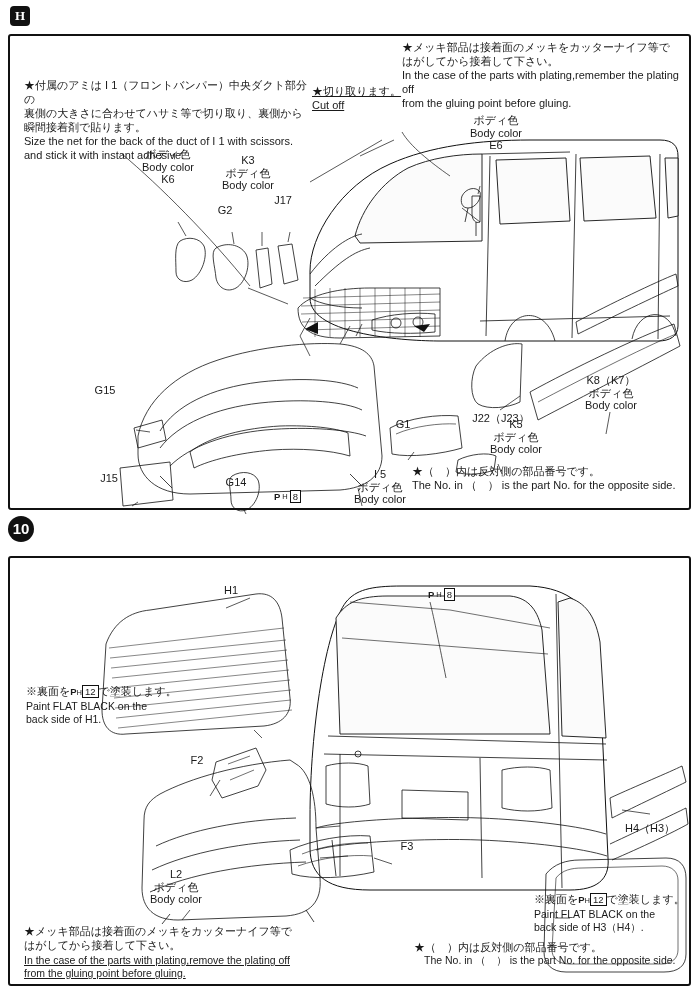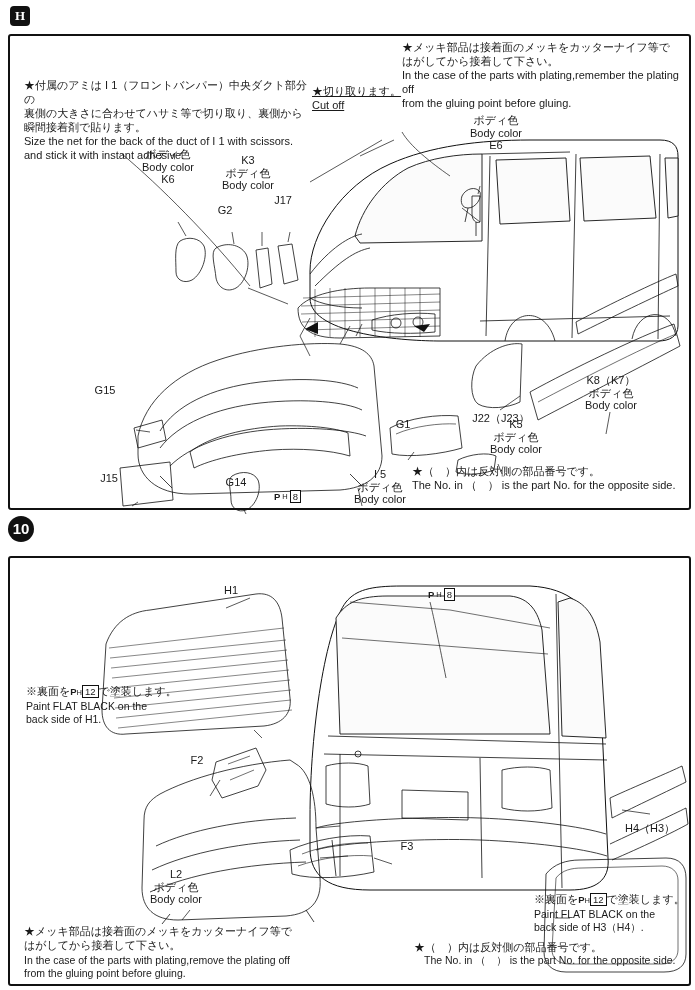--- a/index.html
+++ b/index.html
@@ -371,20 +371,20 @@
     <div style="position:absolute;left:524px;top:334px;width:230px;">
       <div style="font-size:11px;line-height:14px;">
         <span>※裏面を</span><span class="chip-p">P</span><span style="font-size:7.5px;">H</span><span class="chip-box">12</span><span>で塗装します。</span>
       </div>
       <div style="font-size:10.5px;line-height:13px;white-space:pre-line;">Paint FLAT BLACK on the
 back side of H3（H4）.</div>
     </div>
 
     <div class="txt jp" style="left:14px;top:366px;width:330px;">★メッキ部品は接着面のメッキをカッターナイフ等で
 はがしてから接着して下さい。</div>
-    <div class="txt" style="left:14px;top:396px;width:340px;">In the case of the parts with plating,remove the plating off
+    <div class="txt" style="left:14px;top:396px;width:340px;text-decoration:underline;">In the case of the parts with plating,remove the plating off
 from the gluing point before gluing.</div>
 
     <div class="txt jp" style="left:404px;top:382px;width:280px;">★（　）内は反対側の部品番号です。</div>
     <div class="txt" style="left:414px;top:396px;width:280px;">The No. in （　） is the part No. for the opposite side.</div>
   </div>
 
 </div>
 
 </body></html>

